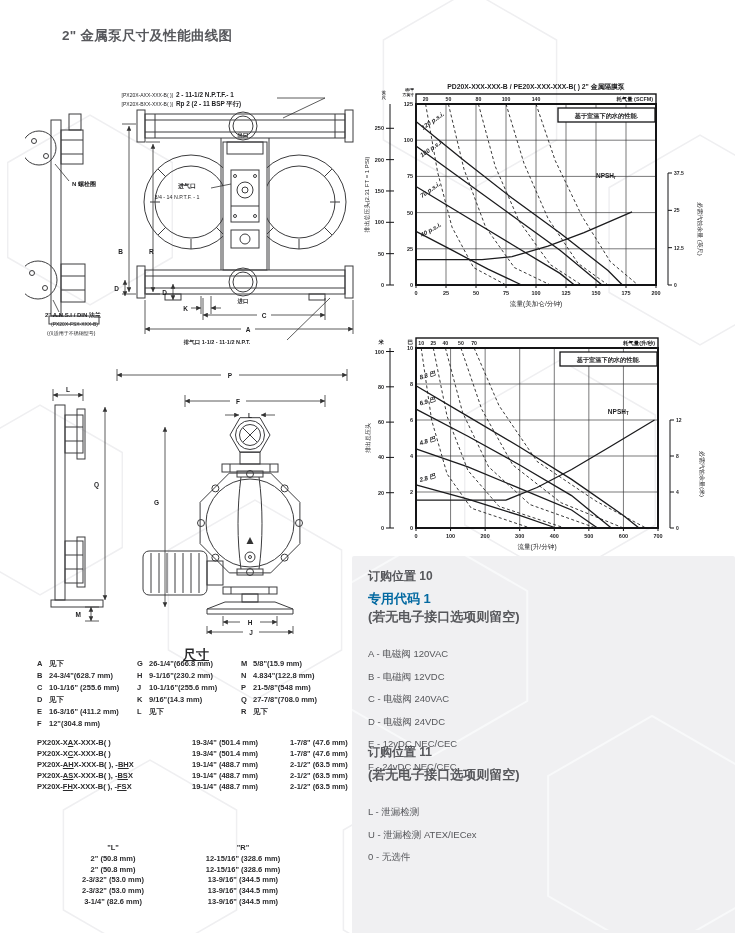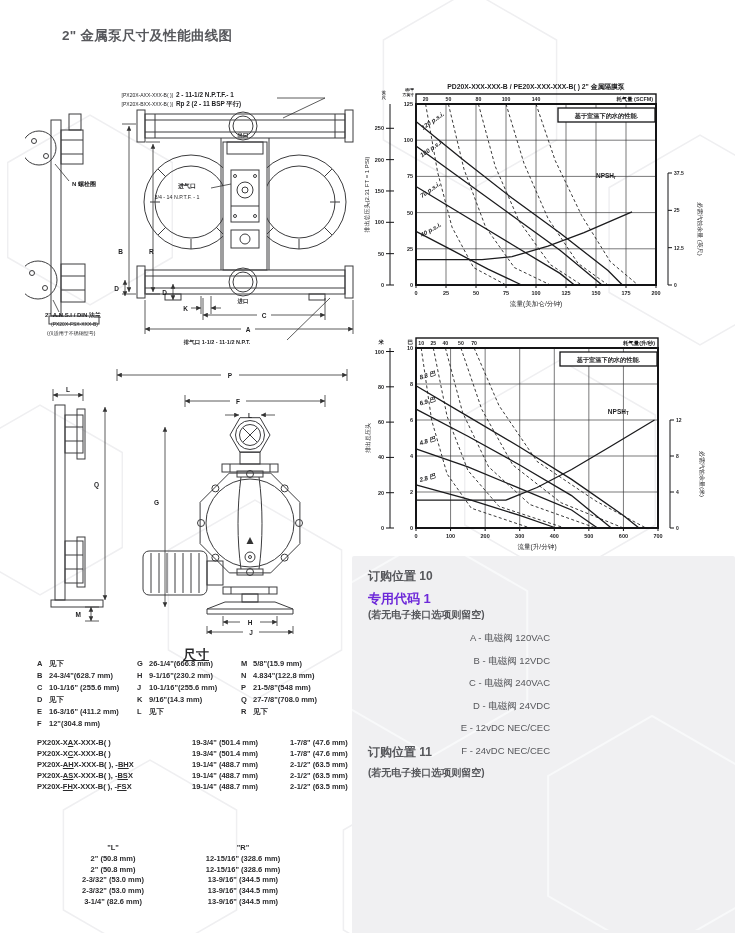--- a/index.html
+++ b/index.html
@@ -22,23 +22,23 @@
   .lr{position:absolute;left:58px;top:843px;width:262px;}
   .lrrow{display:flex;line-height:10.8px;font-size:7.5px;font-weight:bold;}
   .lrrow .cl{width:110px;text-align:center}.lrrow .cr{width:150px;text-align:center}
   .lrrow.hdr{font-weight:bold}
   
   .panel{position:absolute;left:352px;top:556px;width:383px;height:438px;
          background:#f0f0f2;border-radius:2px;}
   .sec{position:absolute;left:16px;width:356px;}
   .sec0{top:12px}.sec1{top:188px}
   .pos{font-size:12px;font-weight:bold;color:#56575b;margin:0 0 5px 0;}
-  .ct{font-size:13px;font-weight:bold;color:#6d28d9;margin:0;}
-  .note{font-size:10px;font-weight:bold;color:#56575b;margin:0 0 2px 0;}
-  .cols{display:flex;margin-top:10px;text-align:right;}
+  .ct{font-size:13px;font-weight:bold;color:#0369a1;margin:0;}
+  .note{font-size:13px;font-weight:bold;color:#56575b;margin:0 0 2px 0;}
+  .cols{display:flex;margin-top:22px;}
   .colL{width:182px}.colR{flex:1}
   .code{font-size:9.5px;color:#56575b;margin-bottom:11.6px;white-space:pre-line;line-height:11px;}
   .lineart{fill:none;stroke:#3c3c3e;stroke-width:1;}
   .dim{fill:none;stroke:#333;stroke-width:0.8;}
 </style>
 </head>
 <body>
 
 <div class="page">
 
@@ -581,18 +581,23 @@
               <div class="code">D - 电磁阀 24VDC</div>
               <div class="code">E - 12vDC NEC/CEC</div>
               <div class="code">F - 24vDC NEC/CEC</div>
             </div>
           </div>
         </div>
         <div class="sec sec1">
           <div class="pos">订购位置 11</div>
           <div class="note">(若无电子接口选项则留空)</div>
           <div class="cols">
+            <div class="colR">
+              <div class="code">L - 泄漏检测</div>
+              <div class="code">U - 泄漏检测 ATEX/IECex</div>
+              <div class="code">0 - 无选件</div>
+            </div>
           </div>
         </div>
       </div>
   </div>
 
 </div>
 
 </body></html>

